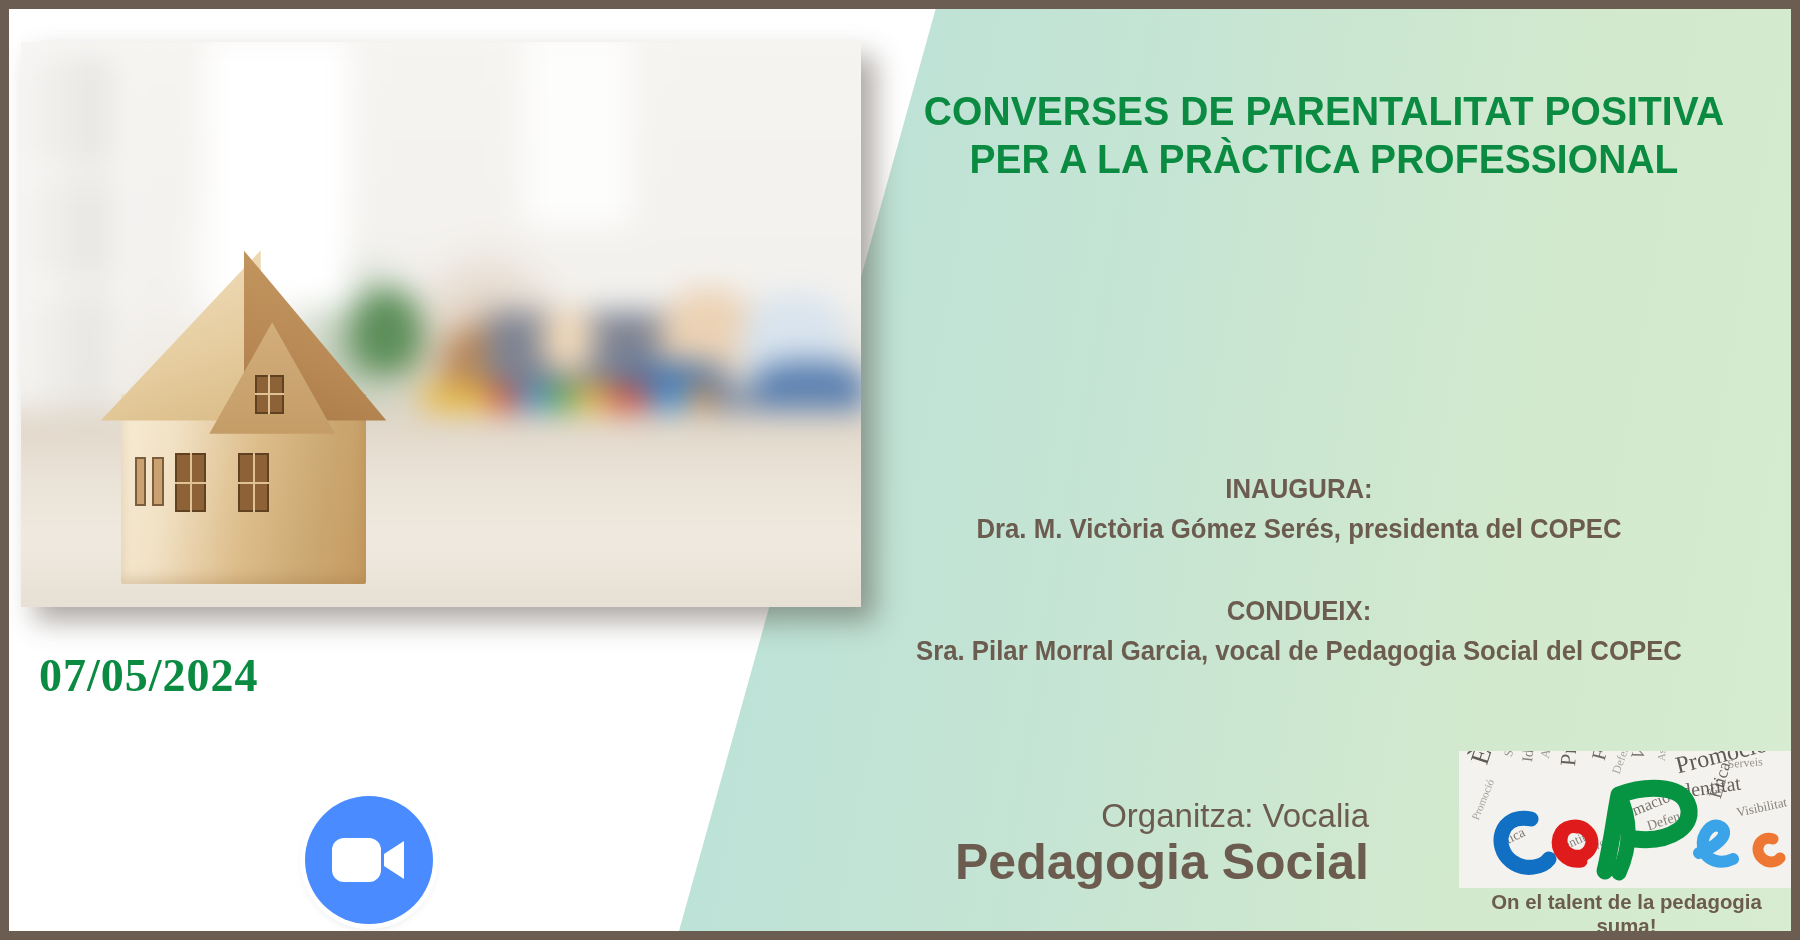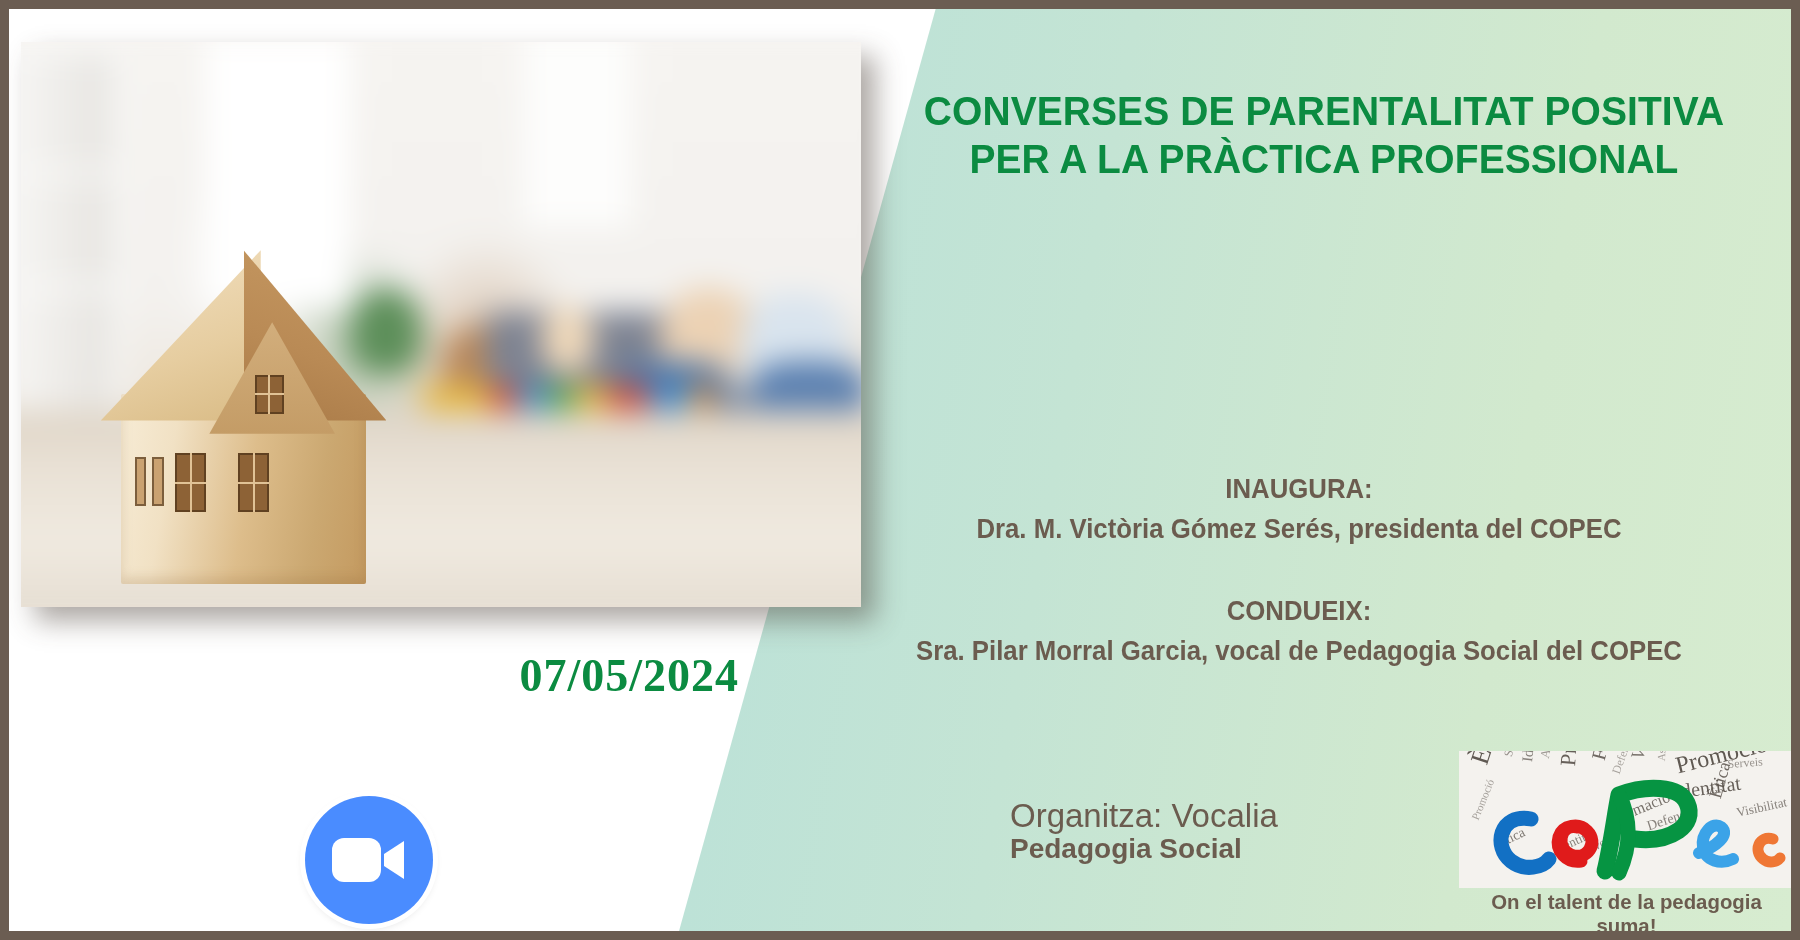--- a/index.html
+++ b/index.html
@@ -323,21 +323,21 @@
   .block .b-line { display: block; }
   #inaugura { left: 790px; top: 460px; }
   #condueix { left: 790px; top: 582px; }
 
   
   .datebox {
     position: absolute;
     left: 30px;
     top: 640px;
     width: 700px;
-    text-align: right;
+    text-align: left;
     color: #0b8b41;
     font-family: "Liberation Serif", serif;
     font-weight: bold;
   }
   .datebox .d-date {
     display: block;
     font-size: 46px;
     letter-spacing: 1px;
   }
   .datebox .d-time {
@@ -359,35 +359,35 @@
   .zoom-icon svg {
     position: absolute;
     left: 50%;
     top: 50%;
     transform: translate(-50%, -50%);
   }
 
   
   .organizer {
     position: absolute;
-    left: 1001px;
+    left: 940px;
     top: 788px;
     width: 420px;
-    text-align: left;
+    text-align: right;
     color: #6b5c4f;
     font-family: "Liberation Sans", sans-serif;
   }
   .organizer .o-top {
     display: block;
     font-size: 33px;
     font-weight: normal;
   }
   .organizer .o-main {
     display: block;
-    font-size: 28px;
+    font-size: 50px;
     font-weight: bold;
     margin-top: -2px;
   }
 
   .logo {
     position: absolute;
     left: 1450px;
     top: 742px;
     width: 335px;
     height: 175px;

